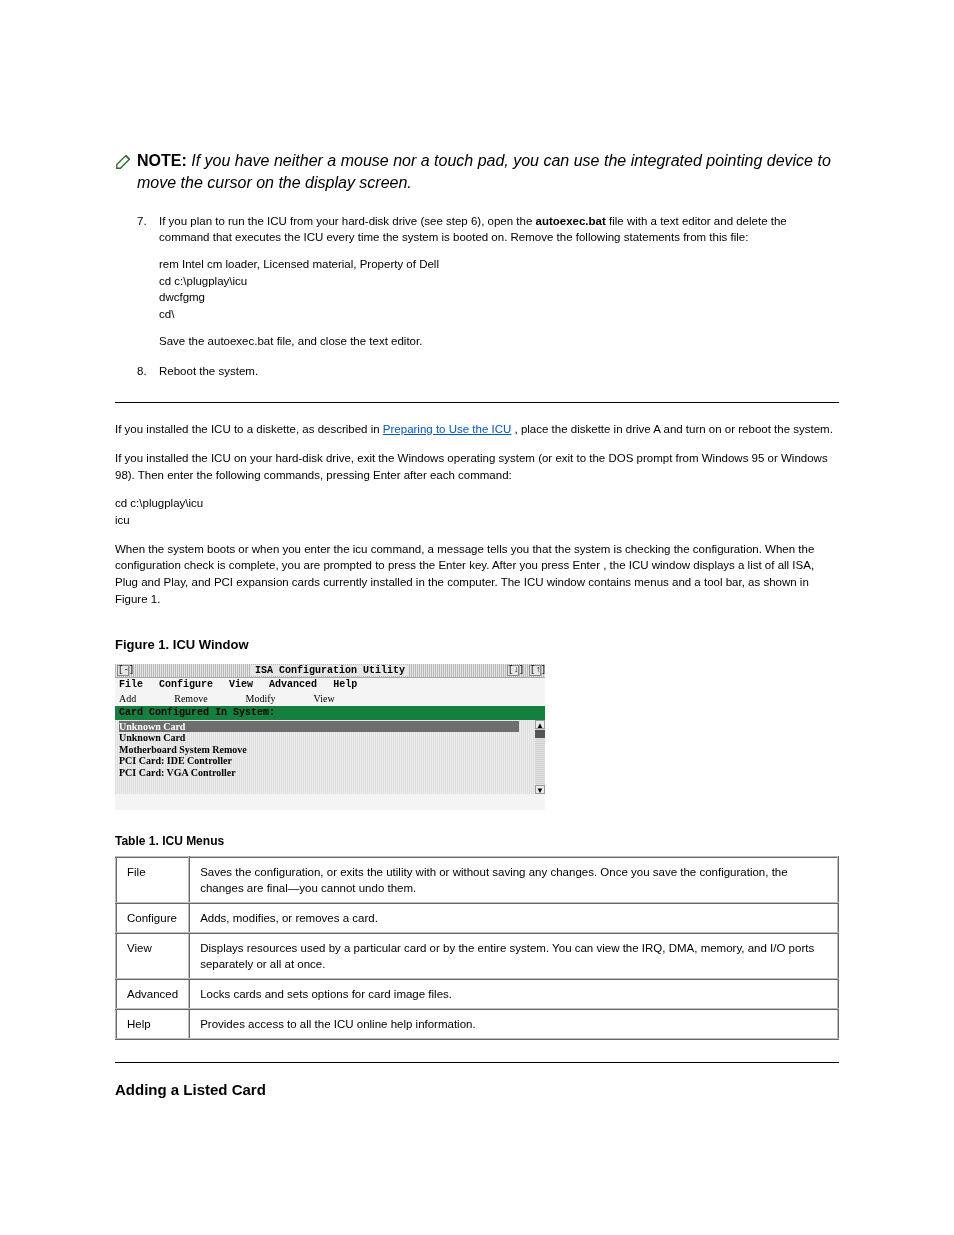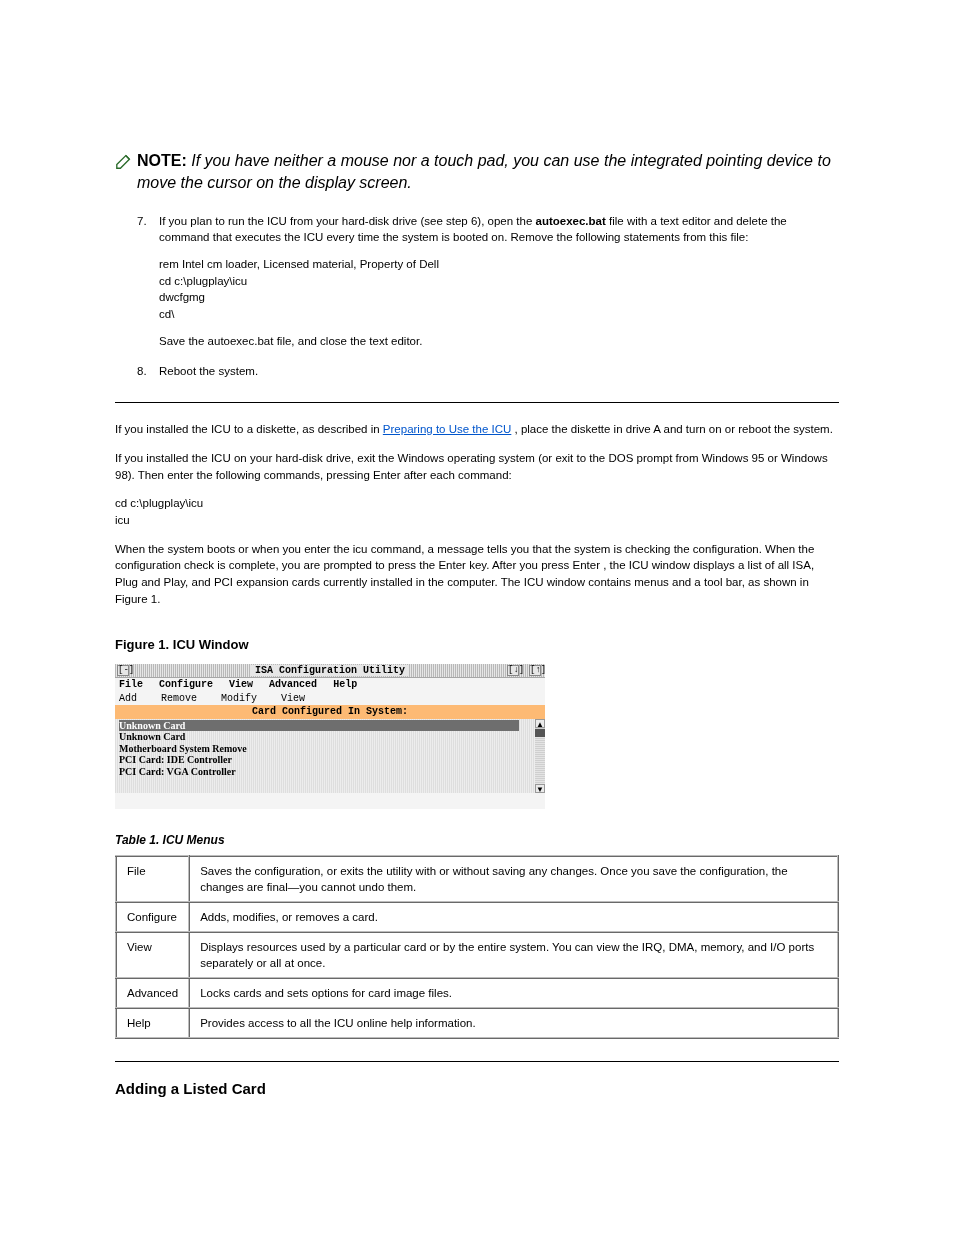--- a/index.html
+++ b/index.html
@@ -116,26 +116,25 @@
   .tui-menubar {
     background: #f4f4f4;
     padding: 1px 4px;
     font-weight: bold;
   }
   .tui-menubar span { margin-right: 10px; }
   .tui-toolbar {
     background: #f4f4f4;
     padding: 1px 4px;
   }
-  .tui-toolbar span { margin-right: 18px; }
+  .tui-toolbar span { margin-right: 32px; font-family: Liberation Serif, serif; }
   .tui-section-label {
-    background: #fdba74;
+    background: #15803d;
     padding: 1px 4px;
     font-weight: bold;
-    text-align: center;
   }
   .tui-listbox {
     position: relative;
     background: repeating-linear-gradient(90deg, #dedede 0 1px, #ededed 1px 2px);
     height: 72px;
     padding: 1px 12px 1px 4px;
     font-family: Liberation Serif, serif;
   }
   .tui-listbox .row {
     padding: 0;
@@ -179,21 +178,20 @@
   }
   .tui-bottom {
     background: #f4f4f4;
     height: 16px;
   }
 
   .tbl-caption {
     font-size: 12px;
     font-weight: bold;
     margin: 24px 0 8px 0;
-    font-style: italic;
   }
   table.menus {
     border-collapse: collapse;
     width: 100%;
     font-size: 11.5px;
   }
   table.menus th, table.menus td {
     border: 2px ridge #bdbdbd;
     padding: 6px 10px;
     text-align: left;

